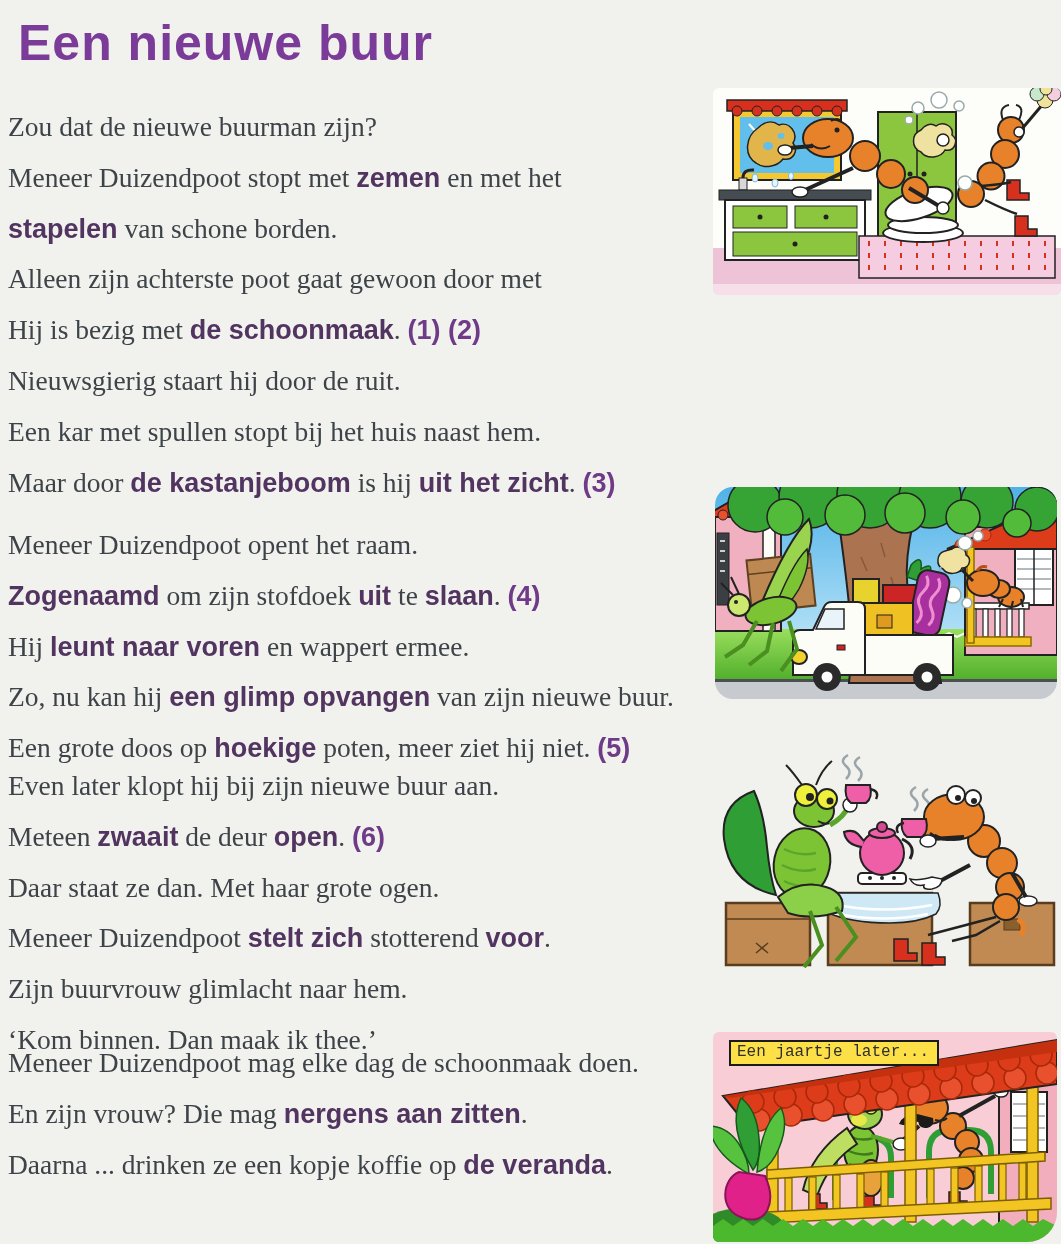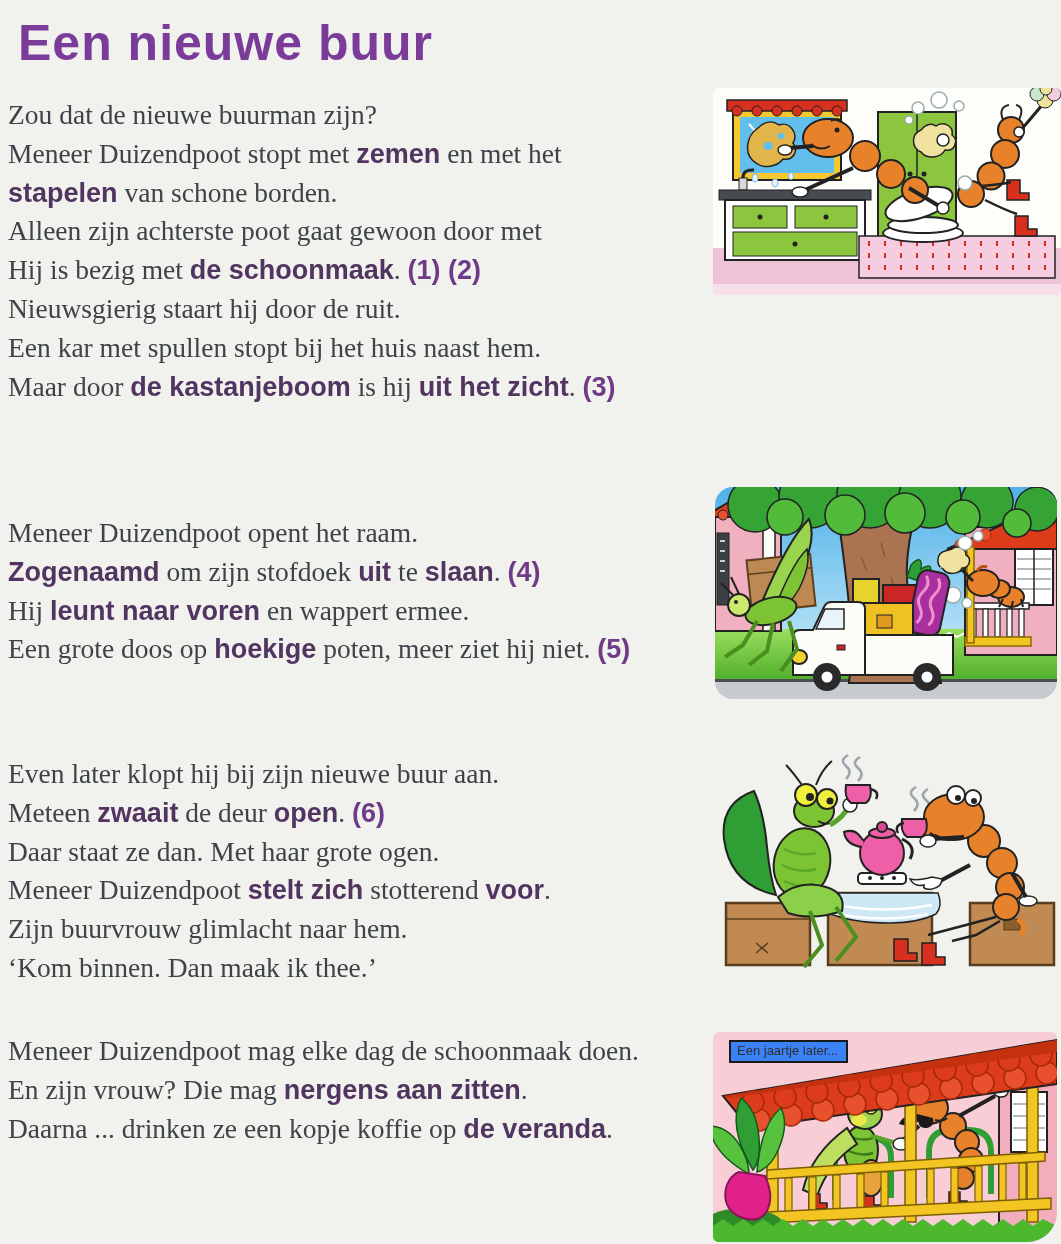--- a/index.html
+++ b/index.html
@@ -7,38 +7,38 @@
     width:1061px;height:1244px;position:relative;overflow:hidden;
     background:#f1f1ed;
     font-family:"Liberation Serif",serif;
   }
   .page-title{
     position:absolute;left:8px;top:4px;margin:10px;
     font-family:"Liberation Sans",sans-serif;font-weight:bold;
     font-size:50px;letter-spacing:1px;color:#7b3c99;
   }
   .para{position:absolute;left:8px;width:705px;color:#3d4348;}
-  .line{white-space:nowrap;font-size:27.5px;line-height:38.8px;height:38.8px;}
+  .line{white-space:nowrap;font-size:27.5px;line-height:38.8px;height:38.8px;margin-top:12px;}
   .kw{
     font-family:"Liberation Sans",sans-serif;font-weight:bold;
     color:#523461;font-size:27px;
   }
   .num{color:#6f3a87;}
   .p1{top:96px}.p2{top:514px}.p3{top:755px}.p4{top:1032px}
   .illus{position:absolute;overflow:hidden;}
   .i1{left:713px;top:88px;width:348px;height:207px;border-radius:6px;}
   .i2{left:715px;top:487px;width:342px;height:212px;border-radius:18px;}
   .i3{left:718px;top:753px;width:342px;height:222px;}
   .i4{left:713px;top:1032px;width:344px;height:210px;border-radius:6px 6px 30px 6px;}
   .illus svg{display:block;width:100%;height:100%;}
   .caption-box{
     position:absolute;left:16px;top:8px;z-index:2;
-    background:#3b82f6;border:2px solid #1a1a1a;
+    background:#fde047;border:2px solid #1a1a1a;
     padding:1px 8px 3px 6px;
-    font-family:Liberation Sans, sans-serif;font-size:13px;color:#2e2e2e;
+    font-family:Liberation Mono, monospace;font-size:16px;color:#2e2e2e;
   }
 </style>
 </head>
 <body>
 
 <h1 class="page-title">Een nieuwe buur</h1>
 
 <div class="para p1">
     <div class="line"><span>Zou dat de nieuwe buurman zijn?</span></div>
     <div class="line"><span>Meneer Duizendpoot stopt met </span><span class="kw">zemen</span><span> en met het</span></div>
@@ -46,20 +46,21 @@
     <div class="line"><span>Alleen zijn achterste poot gaat gewoon door met</span></div>
     <div class="line"><span>Hij is bezig met </span><span class="kw">de schoonmaak</span><span>. </span><span class="kw num">(1) (2)</span></div>
     <div class="line"><span>Nieuwsgierig staart hij door de ruit.</span></div>
     <div class="line"><span>Een kar met spullen stopt bij het huis naast hem.</span></div>
     <div class="line"><span>Maar door </span><span class="kw">de kastanjeboom</span><span> is hij </span><span class="kw">uit het zicht</span><span>. </span><span class="kw num">(3)</span></div>
   </div>
 <div class="para p2">
     <div class="line"><span>Meneer Duizendpoot opent het raam.</span></div>
     <div class="line"><span class="kw">Zogenaamd</span><span> om zijn stofdoek </span><span class="kw">uit</span><span> te </span><span class="kw">slaan</span><span>. </span><span class="kw num">(4)</span></div>
     <div class="line"><span>Hij </span><span class="kw">leunt naar voren</span><span> en wappert ermee.</span></div>
+    <div class="line"><span>Zo, nu kan hij </span><span class="kw">een glimp opvangen</span><span> van zijn nieuwe buur.</span></div>
     <div class="line"><span>Een grote doos op </span><span class="kw">hoekige</span><span> poten, meer ziet hij niet. </span><span class="kw num">(5)</span></div>
   </div>
 <div class="para p3">
     <div class="line"><span>Even later klopt hij bij zijn nieuwe buur aan.</span></div>
     <div class="line"><span>Meteen </span><span class="kw">zwaait</span><span> de deur </span><span class="kw">open</span><span>. </span><span class="kw num">(6)</span></div>
     <div class="line"><span>Daar staat ze dan. Met haar grote ogen.</span></div>
     <div class="line"><span>Meneer Duizendpoot </span><span class="kw">stelt zich</span><span> stotterend </span><span class="kw">voor</span><span>.</span></div>
     <div class="line"><span>Zijn buurvrouw glimlacht naar hem.</span></div>
     <div class="line"><span>‘Kom binnen. Dan maak ik thee.’</span></div>
   </div>

